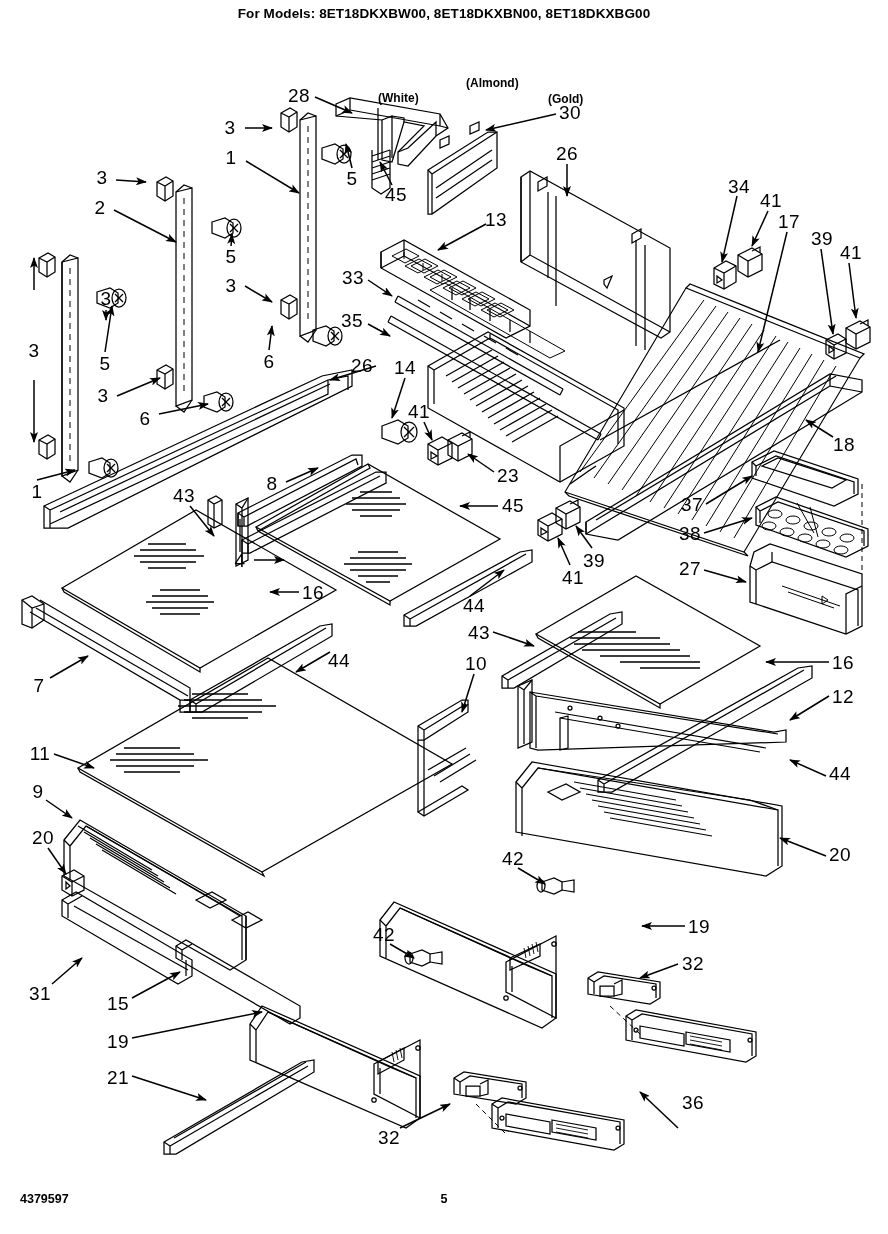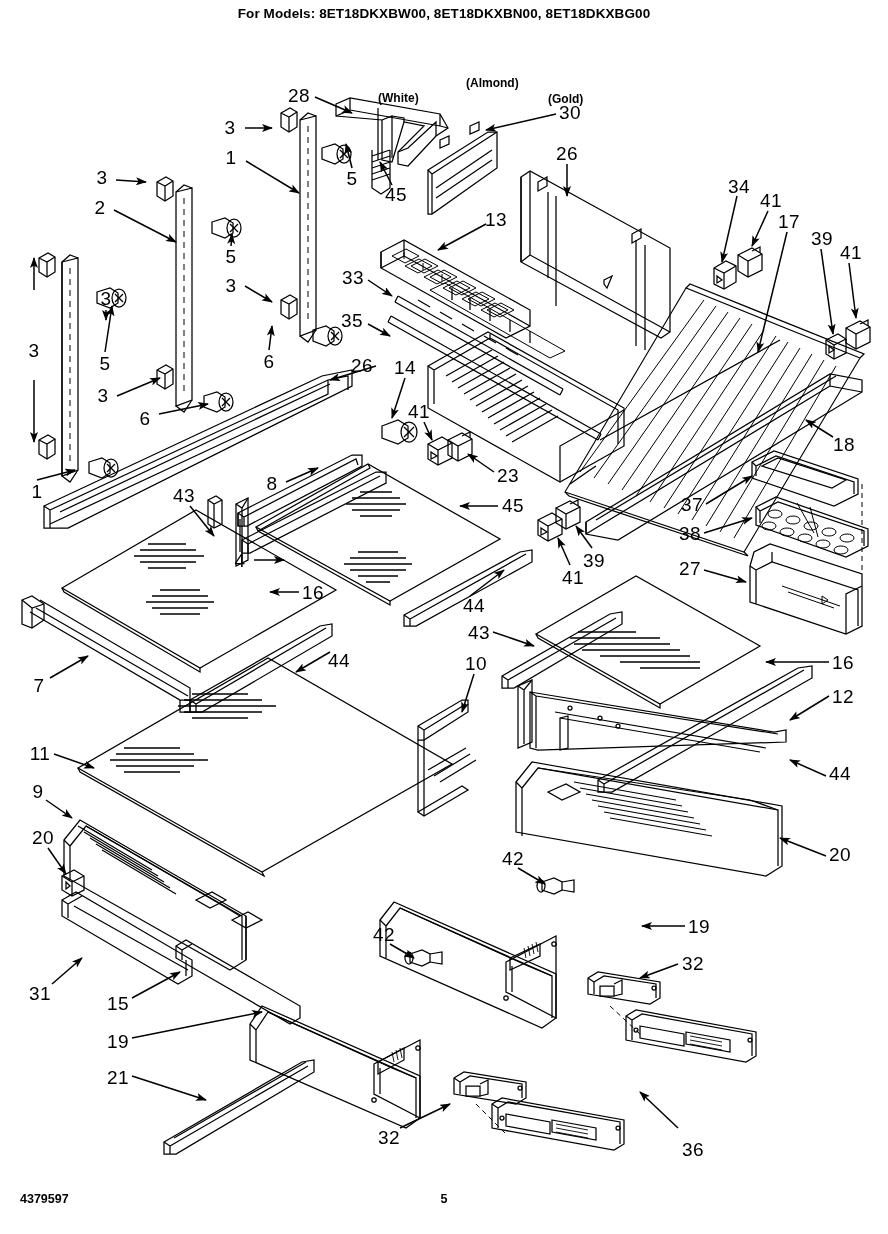--- a/index.html
+++ b/index.html
@@ -721,21 +721,21 @@
       <span class="callout" style="left: 840px; top: 854px;">20</span>
       <span class="callout" style="left: 513px; top: 858px;">42</span>
       <span class="callout" style="left: 699px; top: 926px;">19</span>
       <span class="callout" style="left: 384px; top: 934px;">42</span>
       <span class="callout" style="left: 40px; top: 993px;">31</span>
       <span class="callout" style="left: 693px; top: 963px;">32</span>
       <span class="callout" style="left: 118px; top: 1003px;">15</span>
       <span class="callout" style="left: 118px; top: 1041px;">19</span>
       <span class="callout" style="left: 118px; top: 1077px;">21</span>
       <span class="callout" style="left: 389px; top: 1137px;">32</span>
-      <span class="callout" style="left: 693px; top: 1149px;">36</span>
+      <span class="callout" style="left: 693px; top: 1102px;">36</span>
     </div>
 
   <div id="footer">
     <span id="doc-number">4379597</span>
     <span id="page-number">5</span>
   </div>
 
 </div>
 
 </body></html>

